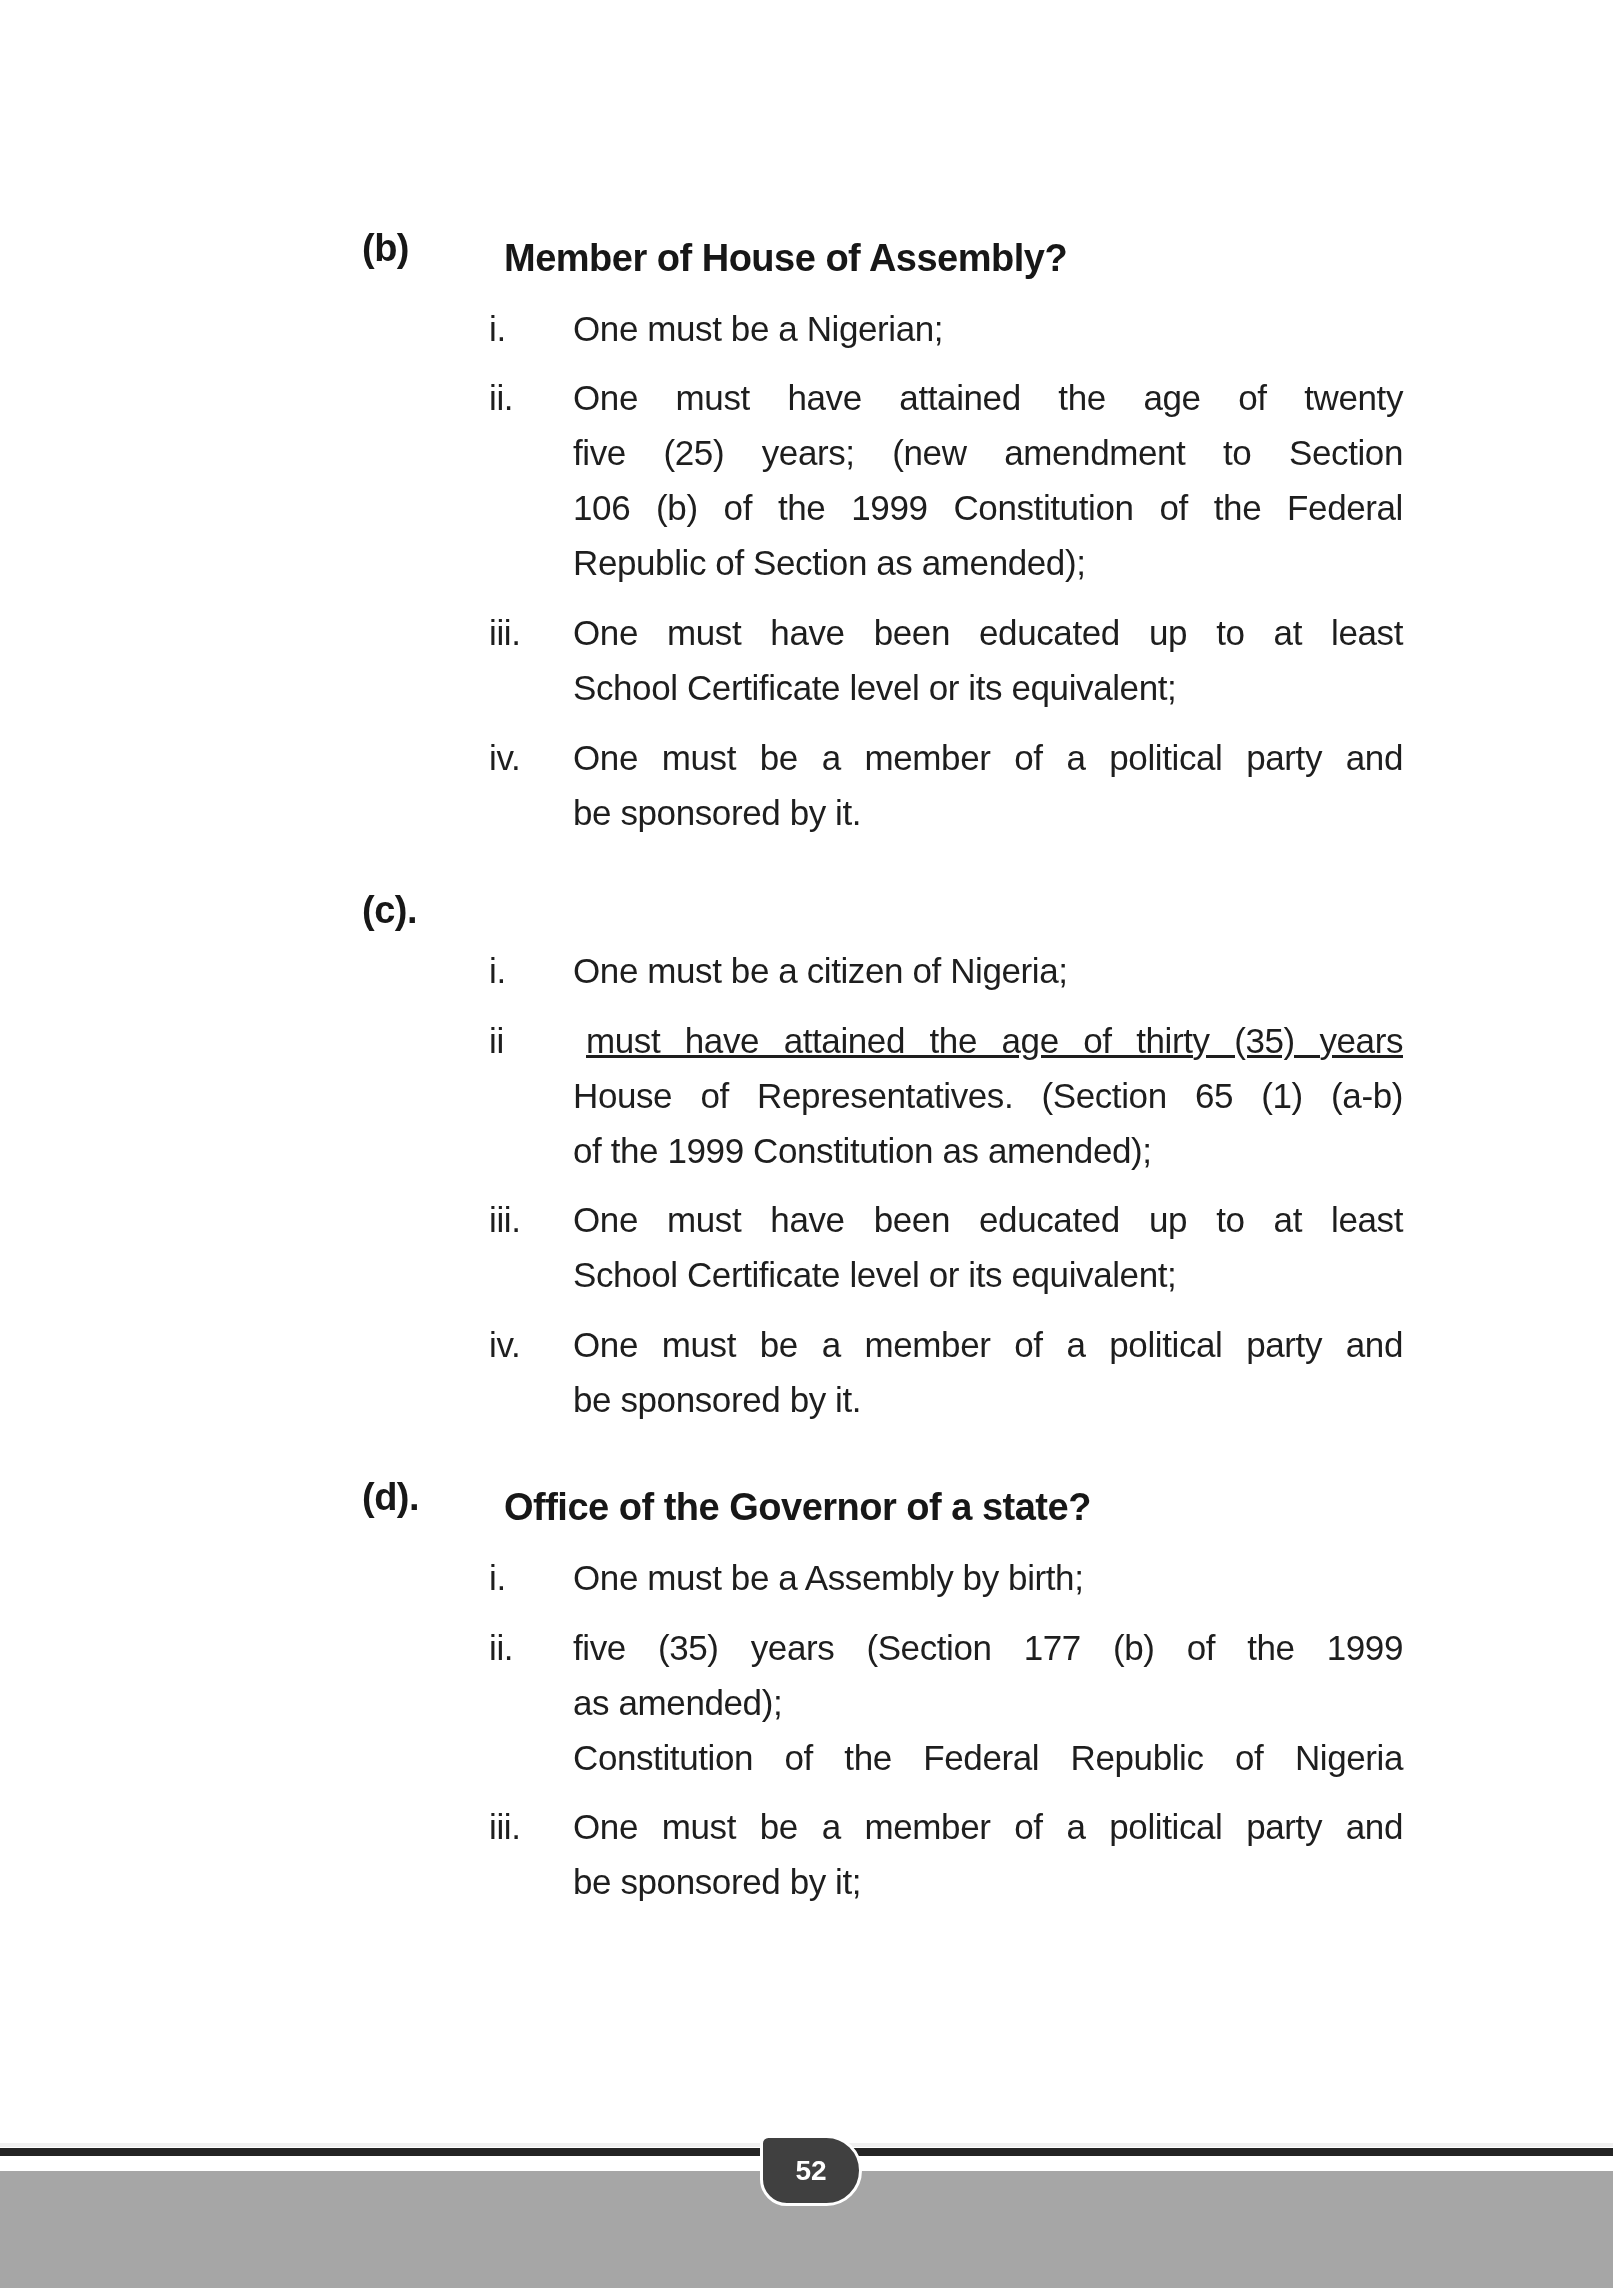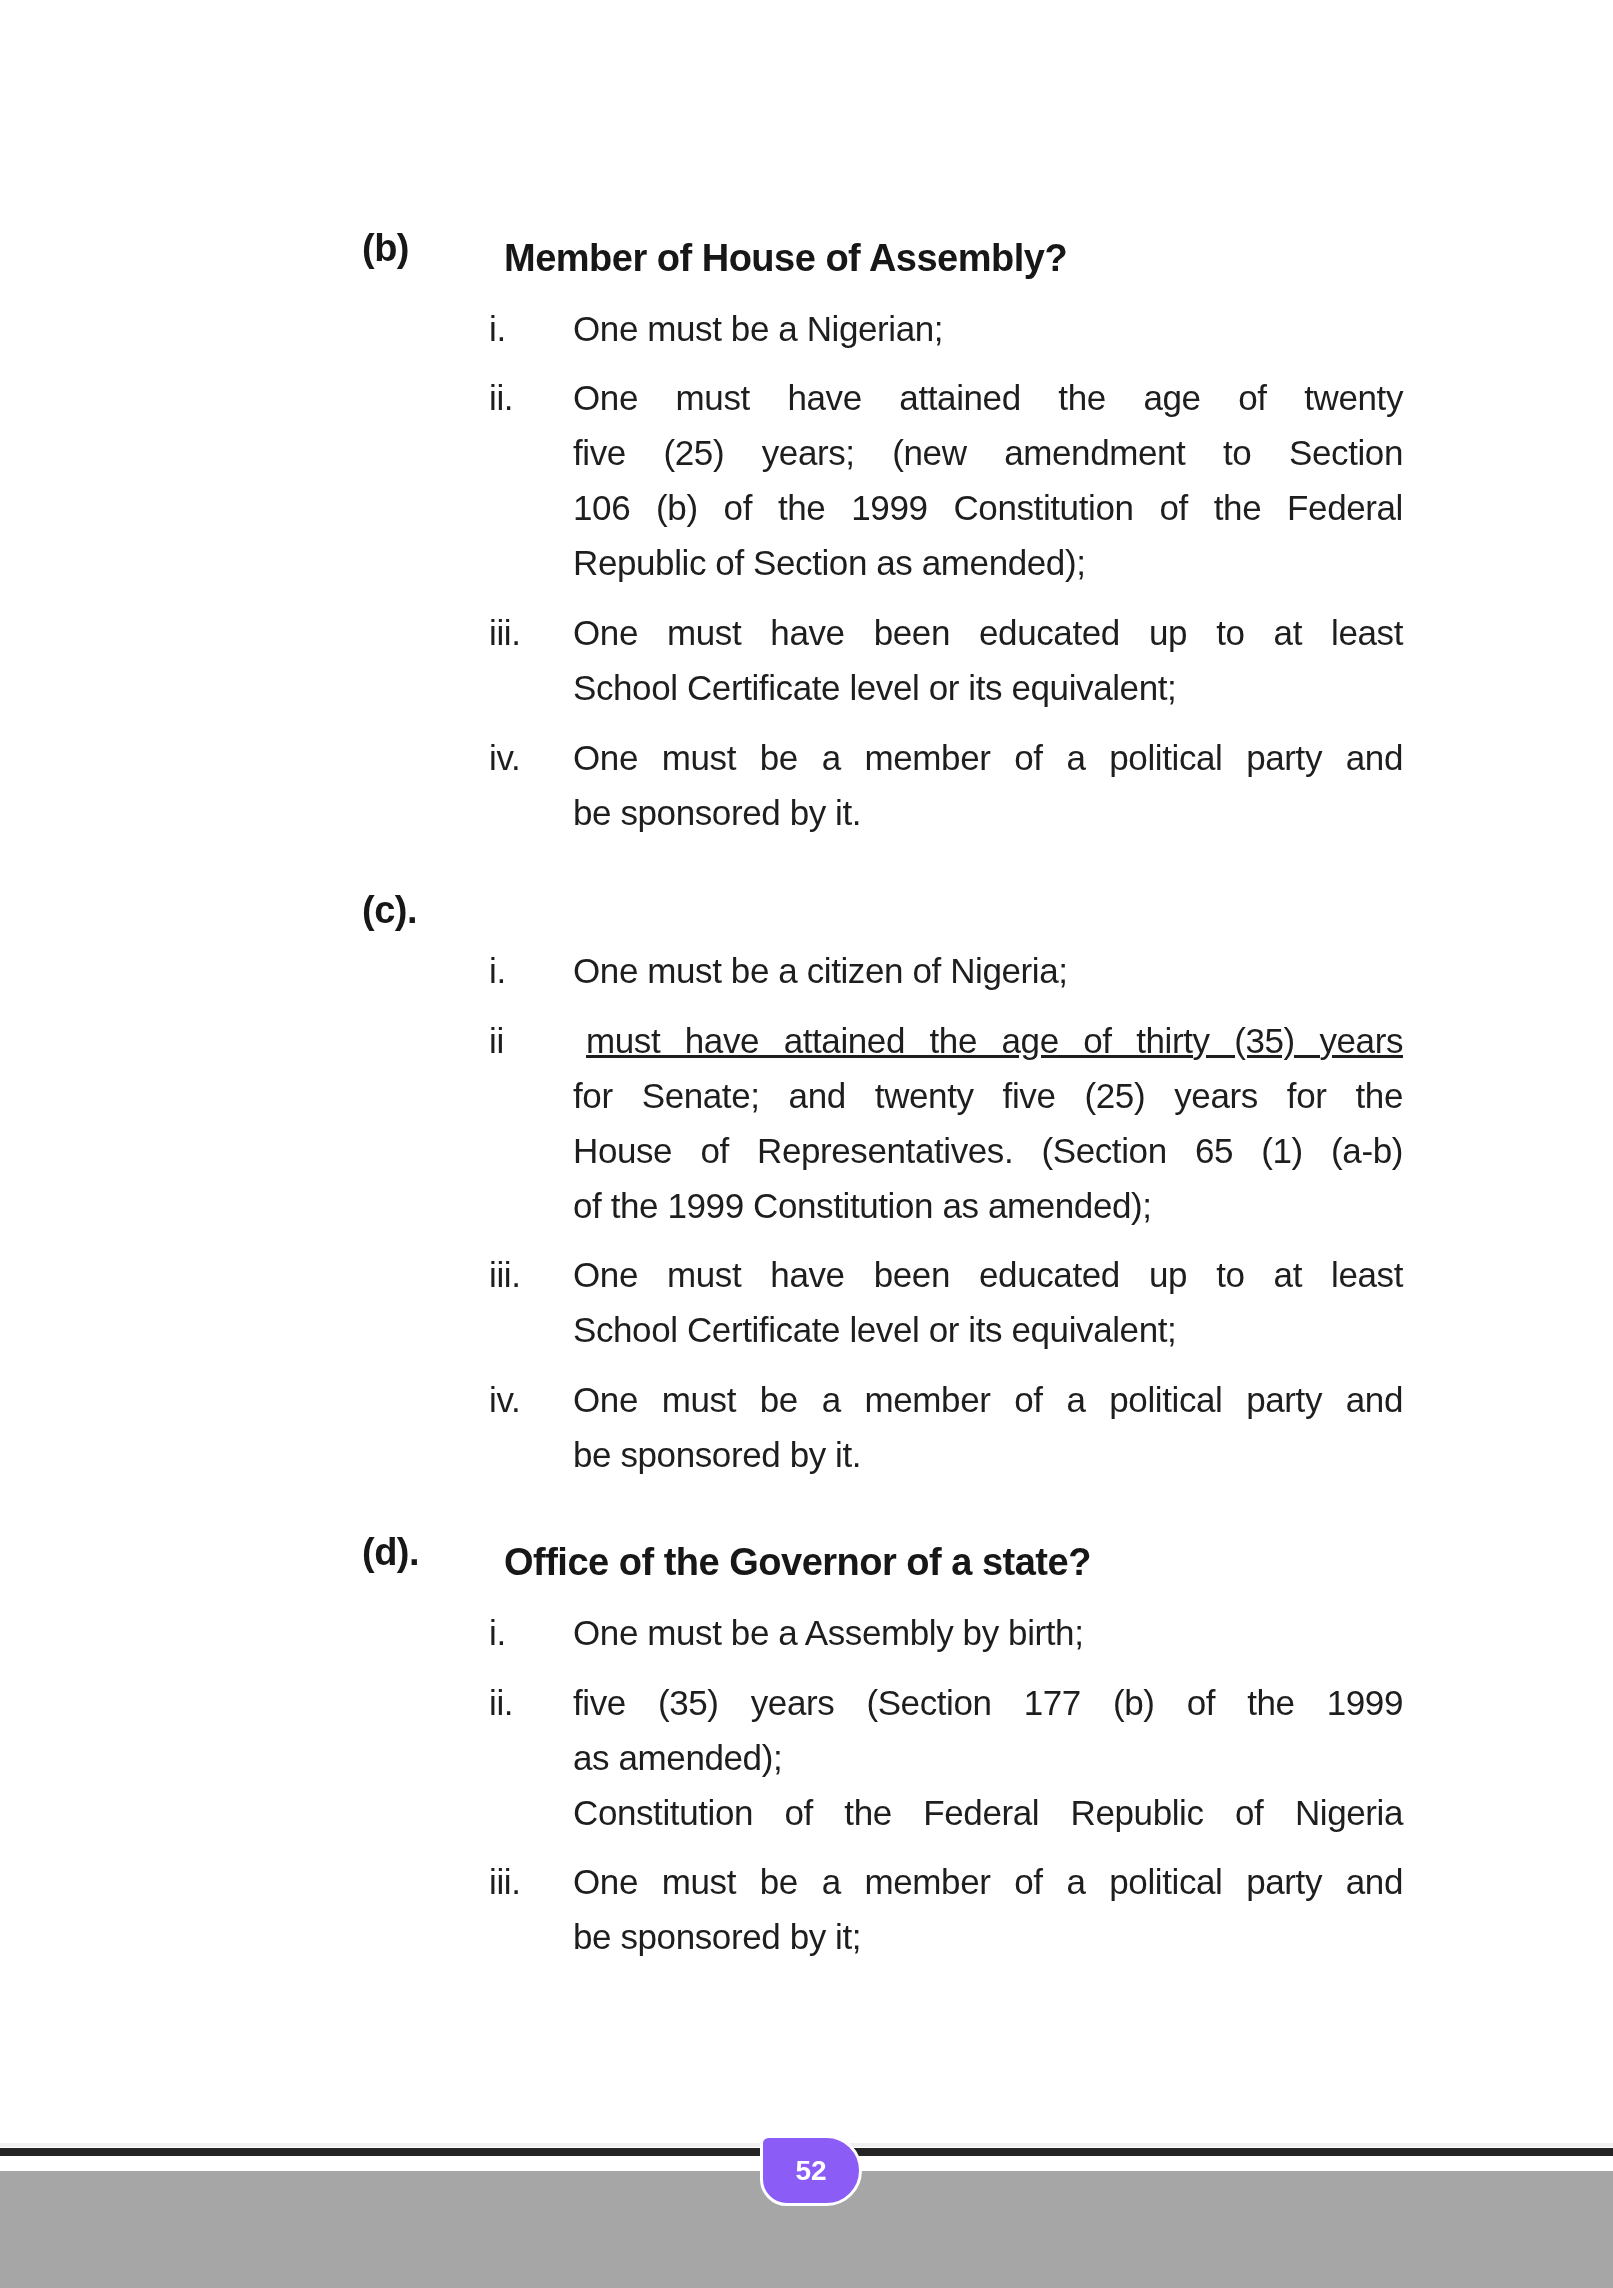--- a/index.html
+++ b/index.html
@@ -52,21 +52,21 @@
     position: absolute; left: 0; top: 2148px;
     width: 1613px; height: 8.3px; background: #242424;
   }
   .footer-band {
     position: absolute; left: 0; top: 2171px;
     width: 1613px; height: 118px; background: #a6a6a6;
   }
   .page-badge {
     position: absolute; left: 760px; top: 2135px;
     width: 96px; height: 65px;
-    background: #8b5cf6;
+    background: #404040;
     border: 3.7px solid #ffffff;
     border-radius: 9.2px 39px 39px 29.5px;
     display: flex; align-items: center; justify-content: center;
     color: #ffffff;
     font-weight: bold;
     font-size: 28px;
     z-index: 5;
   }
 </style>
 </head>
@@ -117,21 +117,20 @@
     <div class="item">
       <span class="num">i.</span>
       <div class="lines">
         <div class="line">One must be a citizen of Nigeria;</div>
       </div>
     </div>
     <div class="item">
       <span class="num">ii</span>
       <div class="lines">
         <div class="line jl ind">must have attained the age of thirty (35) years</div>
-        <div class="line jl">for Senate; and twenty five (25) years for the</div>
         <div class="line jl">House of Representatives. (Section 65 (1) (a-b)</div>
         <div class="line">of the 1999 Constitution as amended);</div>
       </div>
     </div>
     <div class="item">
       <span class="num">iii.</span>
       <div class="lines">
         <div class="line jl">One must have been educated up to at least</div>
         <div class="line">School Certificate level or its equivalent;</div>
       </div>

